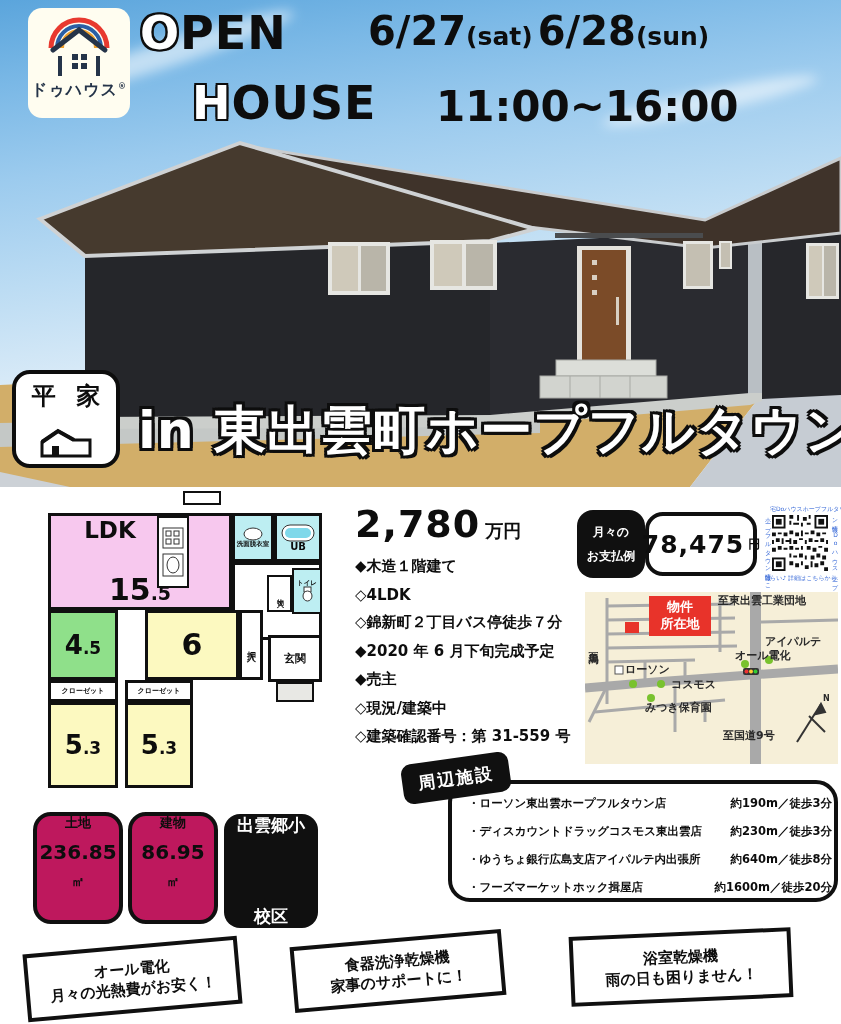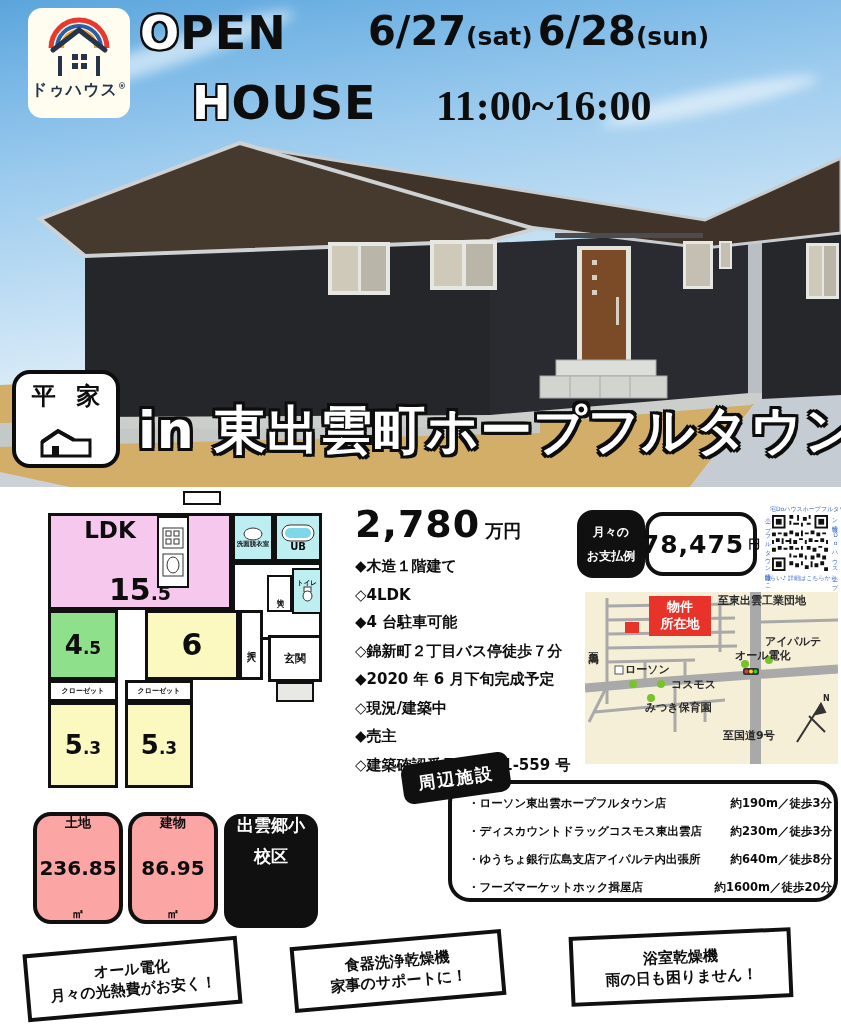--- a/index.html
+++ b/index.html
@@ -55,27 +55,27 @@
   #map-marker-box{position:absolute;left:64px;top:4px;width:62px;height:40px;background:#e8332a;color:#fff;
                   display:flex;flex-direction:column;align-items:center;justify-content:center;font-size:13px;font-weight:900;line-height:1.3;}
   #map-marker-box:after{content:"";position:absolute;left:-8px;bottom:2px;border:9px solid transparent;border-right-color:#e8332a;}
   
   #fac-box{left:448px;top:293px;width:390px;height:122px;border:4px solid #101010;border-radius:22px;box-sizing:border-box;
            padding:12px 2px 0 16px;}
   .fac-row{display:flex;justify-content:space-between;font-size:11.5px;font-weight:700;margin-bottom:13px;white-space:nowrap;}
   #fac-title{left:402px;top:271px;width:108px;height:40px;background:#101010;border-radius:10px;color:#fff;
              display:flex;align-items:center;justify-content:center;font-size:17px;font-weight:900;transform:rotate(-8deg);letter-spacing:2px;}
   
-  .area-box{position:absolute;width:90px;height:112px;background:#fca5a5;border:4px solid #101010;border-radius:18px;box-sizing:border-box;
-            display:flex;flex-direction:column;align-items:center;justify-content:space-between;gap:6px;line-height:1;}
+  .area-box{position:absolute;width:90px;height:112px;background:#be185d;border:4px solid #101010;border-radius:18px;box-sizing:border-box;
+            display:flex;flex-direction:column;align-items:center;justify-content:flex-start;gap:13px;line-height:1;}
   .area-label{font-size:13px;font-weight:700;}
   .area-value{font-size:20px;font-weight:700;}
   .area-unit{font-size:13px;font-weight:700;}
   #school-box{position:absolute;left:224px;top:327px;width:94px;height:114px;background:#101010;border-radius:16px;color:#fff;
-              display:flex;flex-direction:column;align-items:center;justify-content:flex-start;gap:8px;font-size:17px;font-weight:900;}
+              display:flex;flex-direction:column;align-items:center;justify-content:space-between;gap:8px;font-size:17px;font-weight:900;}
   
   .tilt{position:absolute;background:#fff;border:4px solid #101010;box-sizing:border-box;
         display:flex;flex-direction:column;align-items:center;justify-content:center;gap:5px;font-weight:800;font-size:15px;line-height:1;}
 </style>
 </head>
 <body>
 
 <div class="abs" id="sky">
   <div class="cloud" style="left:40px;top:40px;width:260px;height:26px;transform:rotate(-18deg);"></div>
   <div class="cloud" style="left:600px;top:90px;width:220px;height:22px;transform:rotate(-12deg);"></div>
@@ -161,21 +161,21 @@
 <div class="abs big-title" style="left:140px;top:6px;">
   <span class="outline-w2">O</span><span>PEN</span>
 </div>
 <div class="abs big-title" style="left:192px;top:76px;">
   <span class="outline-w2">H</span><span>OUSE</span>
 </div>
 <div class="abs" style="left:368px;top:8px;white-space:nowrap;">
   <span class="date-big">6/27</span><span class="date-small">(sat)</span>
   <span class="date-big">6/28</span><span class="date-small">(sun)</span>
 </div>
-<div class="abs date-big" style="left:436px;top:82px;font-size:42px;font-family:Liberation Serif, serif;">11:00~16:00</div>
+<div class="abs date-big" style="left:436px;top:82px;font-size:42px;">11:00~16:00</div>
 
 <div class="abs" id="hiraya-badge">
   <div id="hiraya-text">平 家</div>
   <svg width="52" height="30" viewBox="0 0 52 30">
     <polygon points="2,14 18,3 34,12 50,12 50,28 2,28" fill="#fff" stroke="#101010" stroke-width="3"></polygon>
     <polyline points="2,14 18,3 34,12" fill="none" stroke="#101010" stroke-width="4"></polyline>
     <rect x="12" y="18" width="7" height="10" fill="#101010"></rect>
   </svg>
 </div>
 <div class="abs outline-w" id="banner-location">in 東出雲町ホープフルタウン</div>
@@ -250,25 +250,24 @@
     </div>
   </div>
 
   <div class="abs" id="price-row">
     <span id="price-amount">2,780</span>
     <span id="price-unit">万円</span>
   </div>
   <div class="abs" style="left:355px;top:70px;">
     <div class="feat">◆木造１階建て</div>
     <div class="feat">◇4LDK</div>
-    <div class="feat">◆4 台駐車可能</div>
     <div class="feat">◇錦新町２丁目バス停徒歩７分</div>
     <div class="feat">◆2020 年 6 月下旬完成予定</div>
+    <div class="feat">◆売主</div>
     <div class="feat">◇現況/建築中</div>
-    <div class="feat">◆売主</div>
     <div class="feat">◇建築確認番号：第 31-559 号</div>
   </div>
 
   <div class="abs" id="pay-black">
     <span>月々の</span>
     <span>お支払例</span>
   </div>
   <div class="abs" id="pay-white">
     <span id="pay-amount">78,475</span>
     <span id="pay-unit">円</span>

